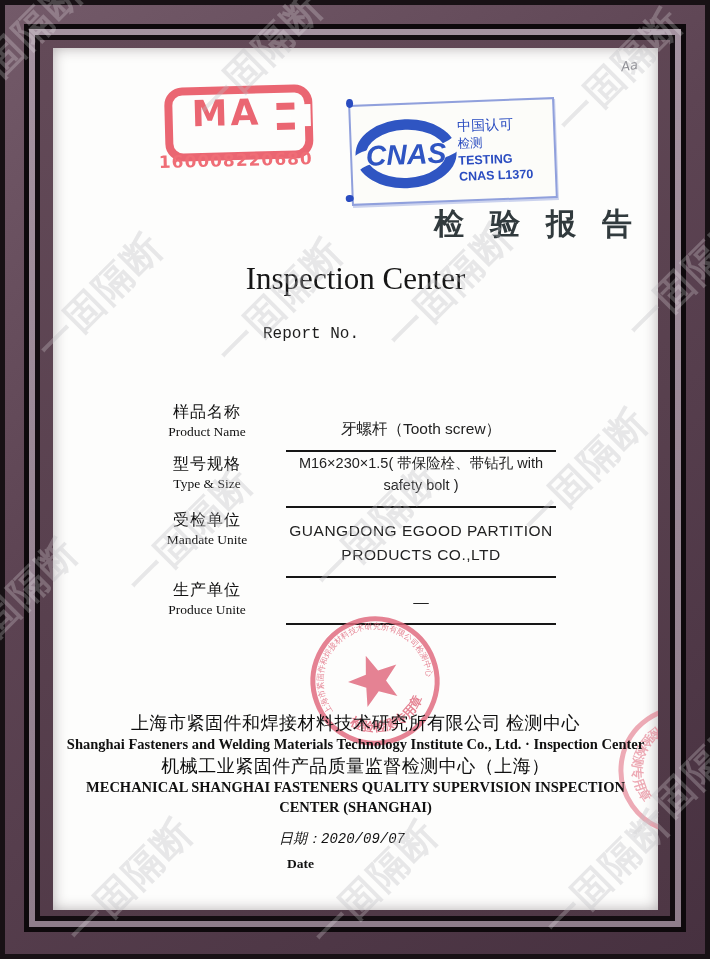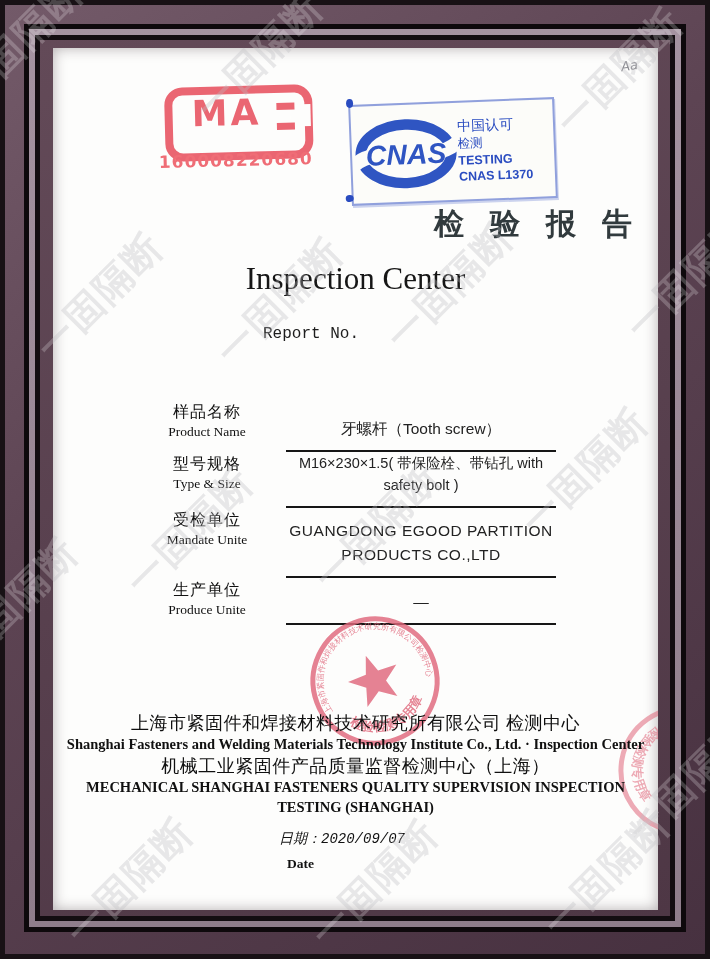--- a/index.html
+++ b/index.html
@@ -208,21 +208,21 @@
           <textPath href="#arcB2" startOffset="50%" text-anchor="middle">检验检测专用章</textPath>
         </text>
       </svg>
     </div>
 
     <div class="abs inst">
       <div class="zh">上海市紧固件和焊接材料技术研究所有限公司 检测中心</div>
       <div class="en">Shanghai Fasteners and Welding Materials Technology Institute Co., Ltd. · Inspection Center</div>
       <div class="zh">机械工业紧固件产品质量监督检测中心（上海）</div>
       <div class="en">MECHANICAL SHANGHAI FASTENERS QUALITY SUPERVISION INSPECTION</div>
-      <div class="en">TESTING (SHANGHAI)</div>
+      <div class="en">CENTER (SHANGHAI)</div>
     </div>
 
     <div class="abs date">
       <span>日期：</span><span class="mono">2020/09/07</span>
     </div>
     <div class="abs date-en">Date</div>
 
     <div class="abs pencil">Aa</div>
 
     <div class="wm-layer" id="wm-paper">

